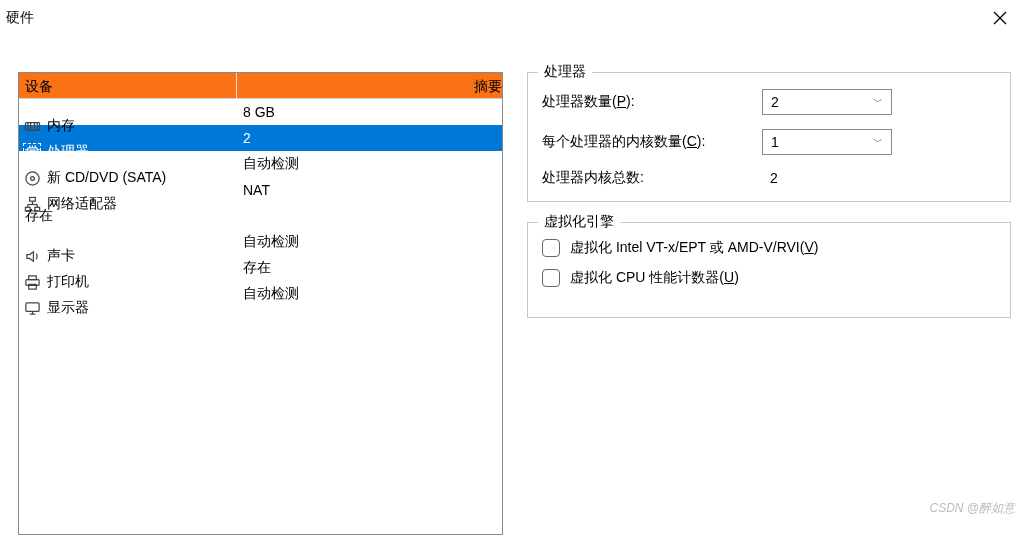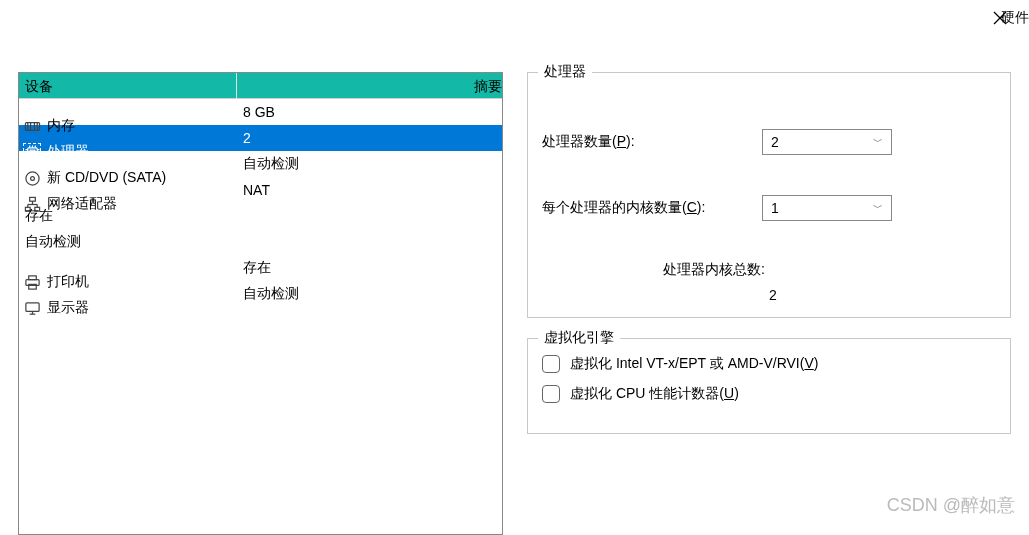--- a/index.html
+++ b/index.html
@@ -9,21 +9,21 @@
       background: #ffffff;
       color: #000;
       width: 1029px;
       height: 535px;
       overflow: hidden;
       position: relative;
     }
     .titlebar {
       display: flex;
       align-items: center;
-      justify-content: flex-end;
+      justify-content: flex-start;
       height: 36px;
       padding-left: 6px;
       border-bottom: 1px solid transparent;
     }
     .titlebar-title { font-size: 14px; }
     .close-btn {
       width: 46px; height: 32px;
       display: flex; align-items: center; justify-content: center;
       cursor: pointer;
       font-size: 16px;
@@ -38,21 +38,21 @@
       height: calc(100% - 36px);
     }
     .left-panel {
       width: 485px;
       border: 1px solid #888;
       background: #fff;
     }
     .table-header {
       display: flex;
       border-bottom: 1px solid #d0d0d0;
-      background: #14b8a6;
+      background: #f97316;
       height: 26px;
       align-items: center;
     }
     .col-device { width: 218px; padding-left: 6px; border-right: 1px solid #e0e0e0; line-height: 26px;}
     .col-summary { flex: 1; padding-left: 6px; line-height: 26px; text-align: right;}
     .table-body {}
     .row {
       display: flex;
       height: 26px;
       align-items: center;
@@ -93,23 +93,22 @@
       top: -10px;
       left: 10px;
       background: #fff;
       padding: 0 6px;
     }
     .form-row {
       display: flex;
       align-items: center;
       margin-bottom: 14px;
       gap: 8px;
-      margin-top: 40px;
-    }
-    .form-row:last-child { margin-bottom: 0; flex-direction: column; }
+    }
+    .form-row:last-child { margin-bottom: 0; }
     .form-label { width: 212px; }
     .form-value { }
     .select {
       width: 130px;
       height: 26px;
       border: 1px solid #888;
       background: #fff;
       display: flex;
       align-items: center;
       justify-content: space-between;
@@ -130,22 +129,23 @@
       border-radius: 4px;
       background: #fff;
       cursor: pointer;
       flex-shrink: 0;
     }
     .underline { text-decoration: underline; }
     .watermark {
       position: absolute;
       bottom: 18px; right: 14px;
       color: rgba(140,140,140,0.6);
-      font-size: 18px;
+      font-size: 12px;
       pointer-events: none;
+      font-style: italic;
     }
     .row.selected .icon svg { stroke: #fff; fill: none;}
     .sel-dashed { outline: 1px dashed #fff; outline-offset: -1px; }
   </style>
 </head>
 <body>
 
 <div class="titlebar">
   <span class="titlebar-title">硬件</span>
 </div>
@@ -237,20 +237,29 @@
           <span>网络适配器</span>
         </div>
         <div class="cell-summary">NAT</div>
       </div>
 
       <div class="row">
         <div class="cell-summary">存在</div>
       </div>
 
       <div class="row">
+        <div class="cell-device">
+          <span class="icon">
+            <svg viewBox="0 0 18 18" fill="none" stroke="#444" stroke-width="1.3">
+                <path d="M3 7v4h3l4 3V4L6 7H3z"></path>
+                <path d="M13 6c1 1 1 5 0 6"></path>
+              </svg>
+          </span>
+          <span>声卡</span>
+        </div>
         <div class="cell-summary">自动检测</div>
       </div>
 
       <div class="row">
         <div class="cell-device">
           <span class="icon">
             <svg viewBox="0 0 18 18" fill="none" stroke="#444" stroke-width="1.3">
                 <rect x="2" y="6" width="14" height="6" rx="1"></rect>
                 <rect x="5" y="2" width="8" height="4"></rect>
                 <rect x="5" y="11" width="8" height="5"></rect>

